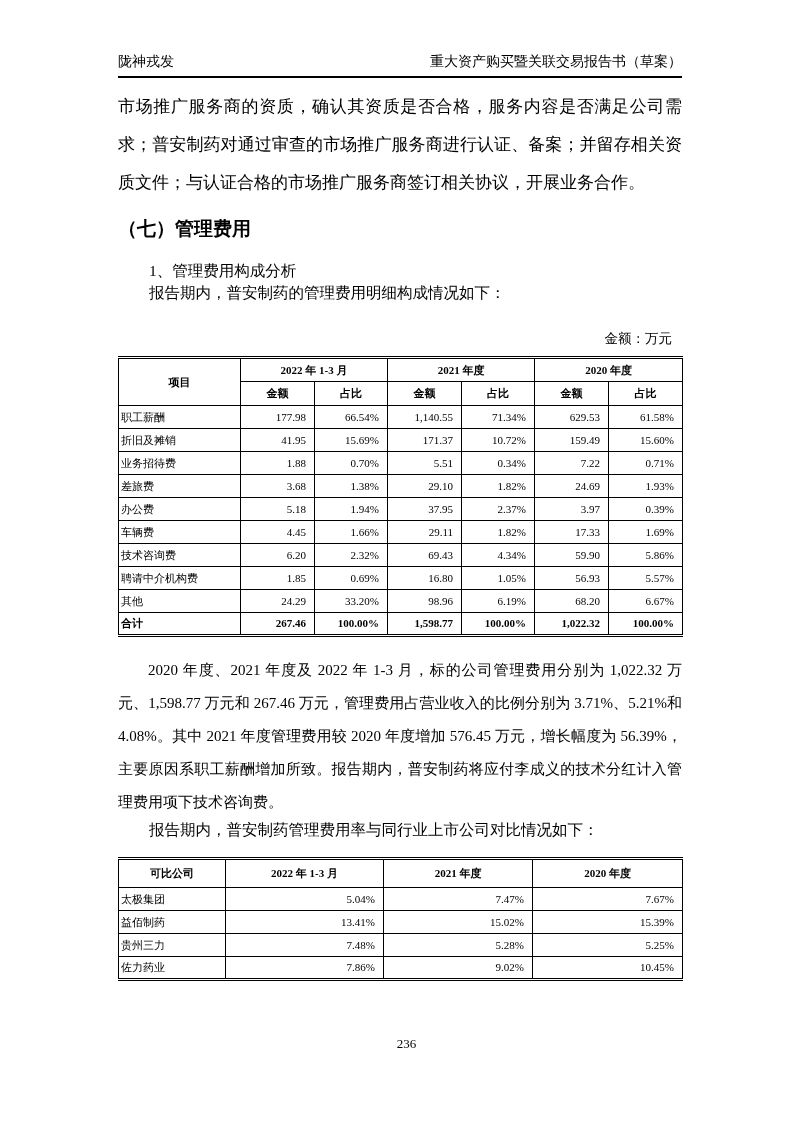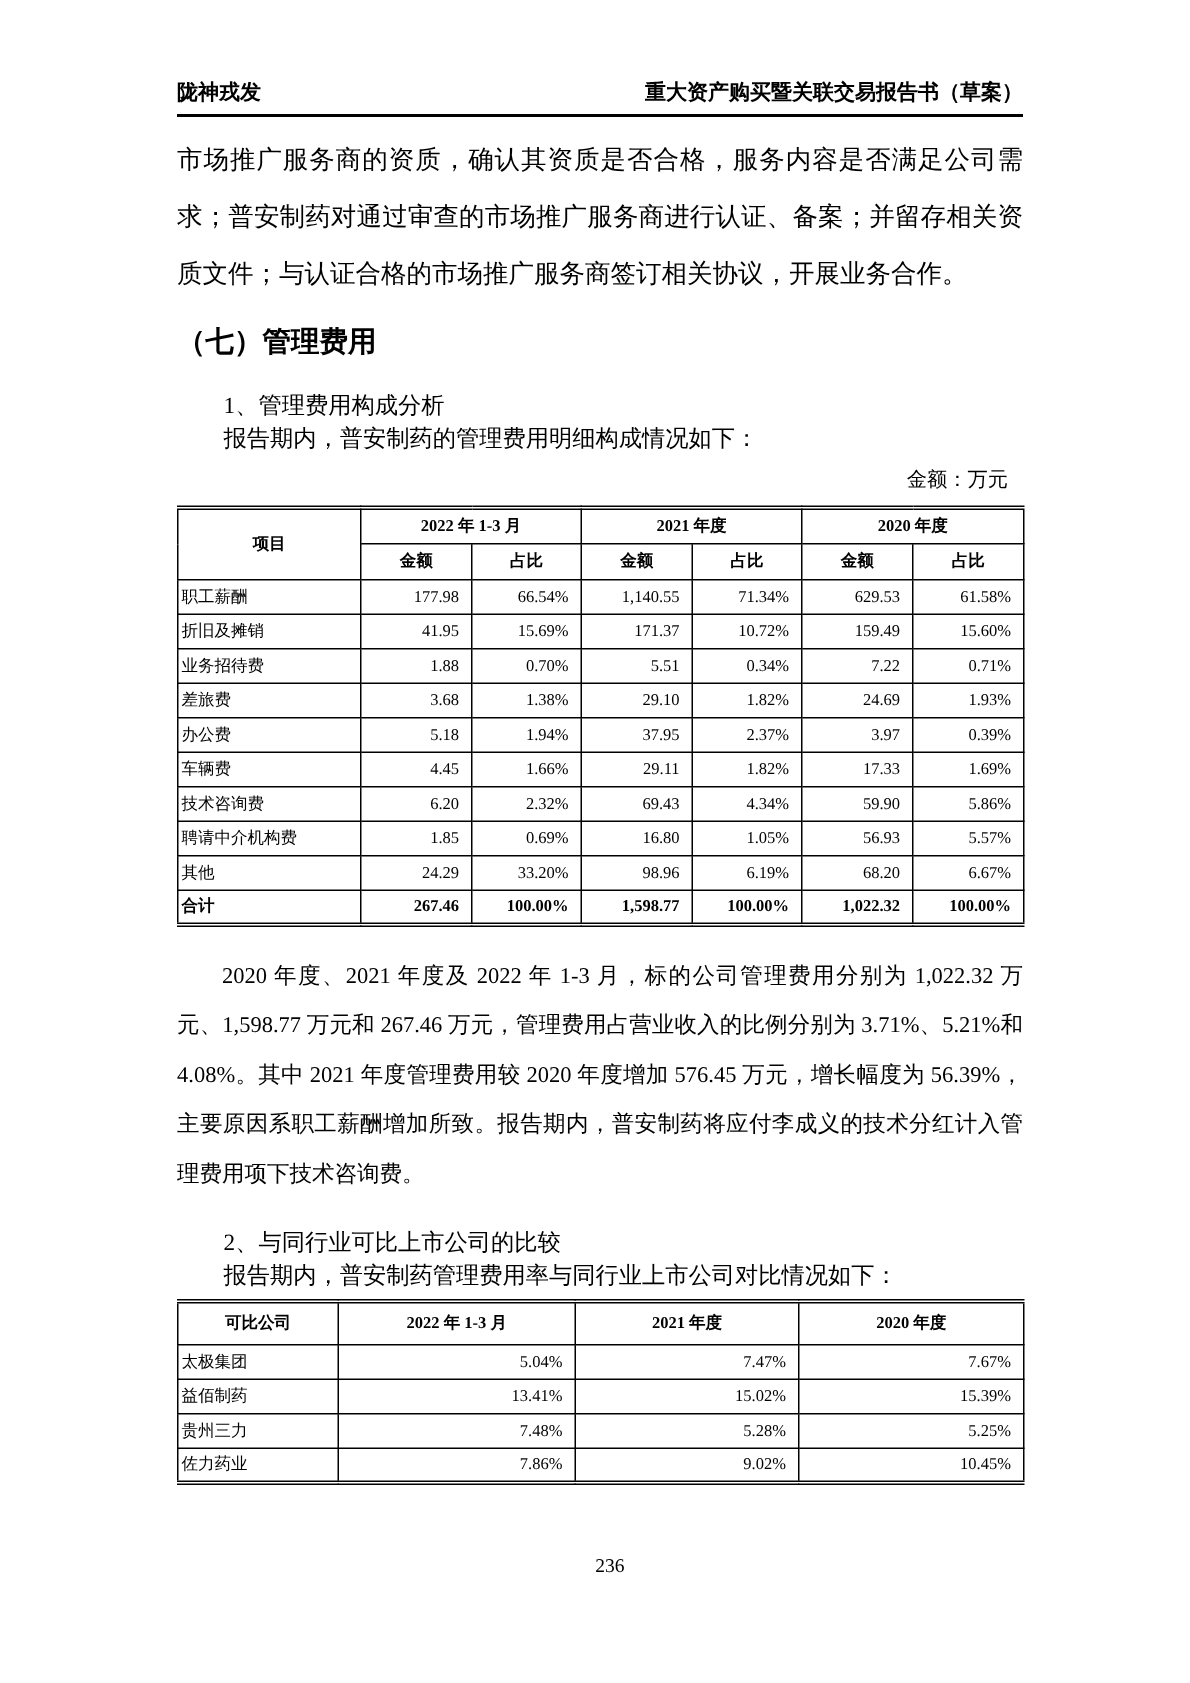--- a/index.html
+++ b/index.html
@@ -17,21 +17,20 @@
     position: absolute;
     left: 118px;
     top: 53px;
     width: 564px;
     display: flex;
     justify-content: space-between;
     align-items: flex-end;
     font-size: 14px;
     border-bottom: 2px solid #000;
     padding-bottom: 5px;
-    font-weight: bold;
   }
   .content {
     position: absolute;
     left: 118px;
     top: 88px;
     width: 564px;
   }
   p { margin: 0; }
   .para-intro {
     font-size: 17px;
@@ -50,36 +49,36 @@
     font-size: 15.5px;
     line-height: 22px;
     padding-left: 2em;
   }
   .lead-text {
     font-size: 15.5px;
     line-height: 22px;
     padding-left: 2em;
   }
   .unit-label {
-    margin-top: 7px;
+    margin-top: 26px;
     font-size: 13.5px;
     line-height: 18px;
     text-align: right;
     padding-right: 10px;
   }
   table {
     border-collapse: collapse;
     table-layout: fixed;
     width: 564px;
     font-size: 11px;
     border-top: 3px double #000;
     border-bottom: 3px double #000;
   }
   .tbl1 { margin-top: 8px; }
-  .tbl2 { margin-top: 4px; }
+  .tbl2 { margin-top: 16px; }
   th, td {
     border: 1px solid #000;
     padding: 0 8px;
     height: 23px;
     line-height: 17px;
     overflow: hidden;
     white-space: nowrap;
   }
   th { font-weight: 700; text-align: center; }
   .tbl1 th { height: 24px; }
@@ -241,21 +240,20 @@
             <td class="num-cell">1,598.77</td>
             <td class="num-cell">100.00%</td>
             <td class="num-cell">1,022.32</td>
             <td class="num-cell">100.00%</td>
           </tr>
         </tbody>
     </table>
 
     <p class="para-analysis">2020 年度、2021 年度及 2022 年 1-3 月，标的公司管理费用分别为 1,022.32 万元、1,598.77 万元和 267.46 万元，管理费用占营业收入的比例分别为 3.71%、5.21%和 4.08%。其中 2021 年度管理费用较 2020 年度增加 576.45 万元，增长幅度为 56.39%，主要原因系职工薪酬增加所致。报告期内，普安制药将应付李成义的技术分红计入管理费用项下技术咨询费。</p>
 
-    <p class="sub-title">2、与同行业可比上市公司的比较</p>
 
     <p class="lead-text">报告期内，普安制药管理费用率与同行业上市公司对比情况如下：</p>
 
     <table class="tbl2">
       <colgroup>
         <col style="width:107px">
           <col style="width:158px">
           <col style="width:149px">
           <col style="width:150px">
       </colgroup>

